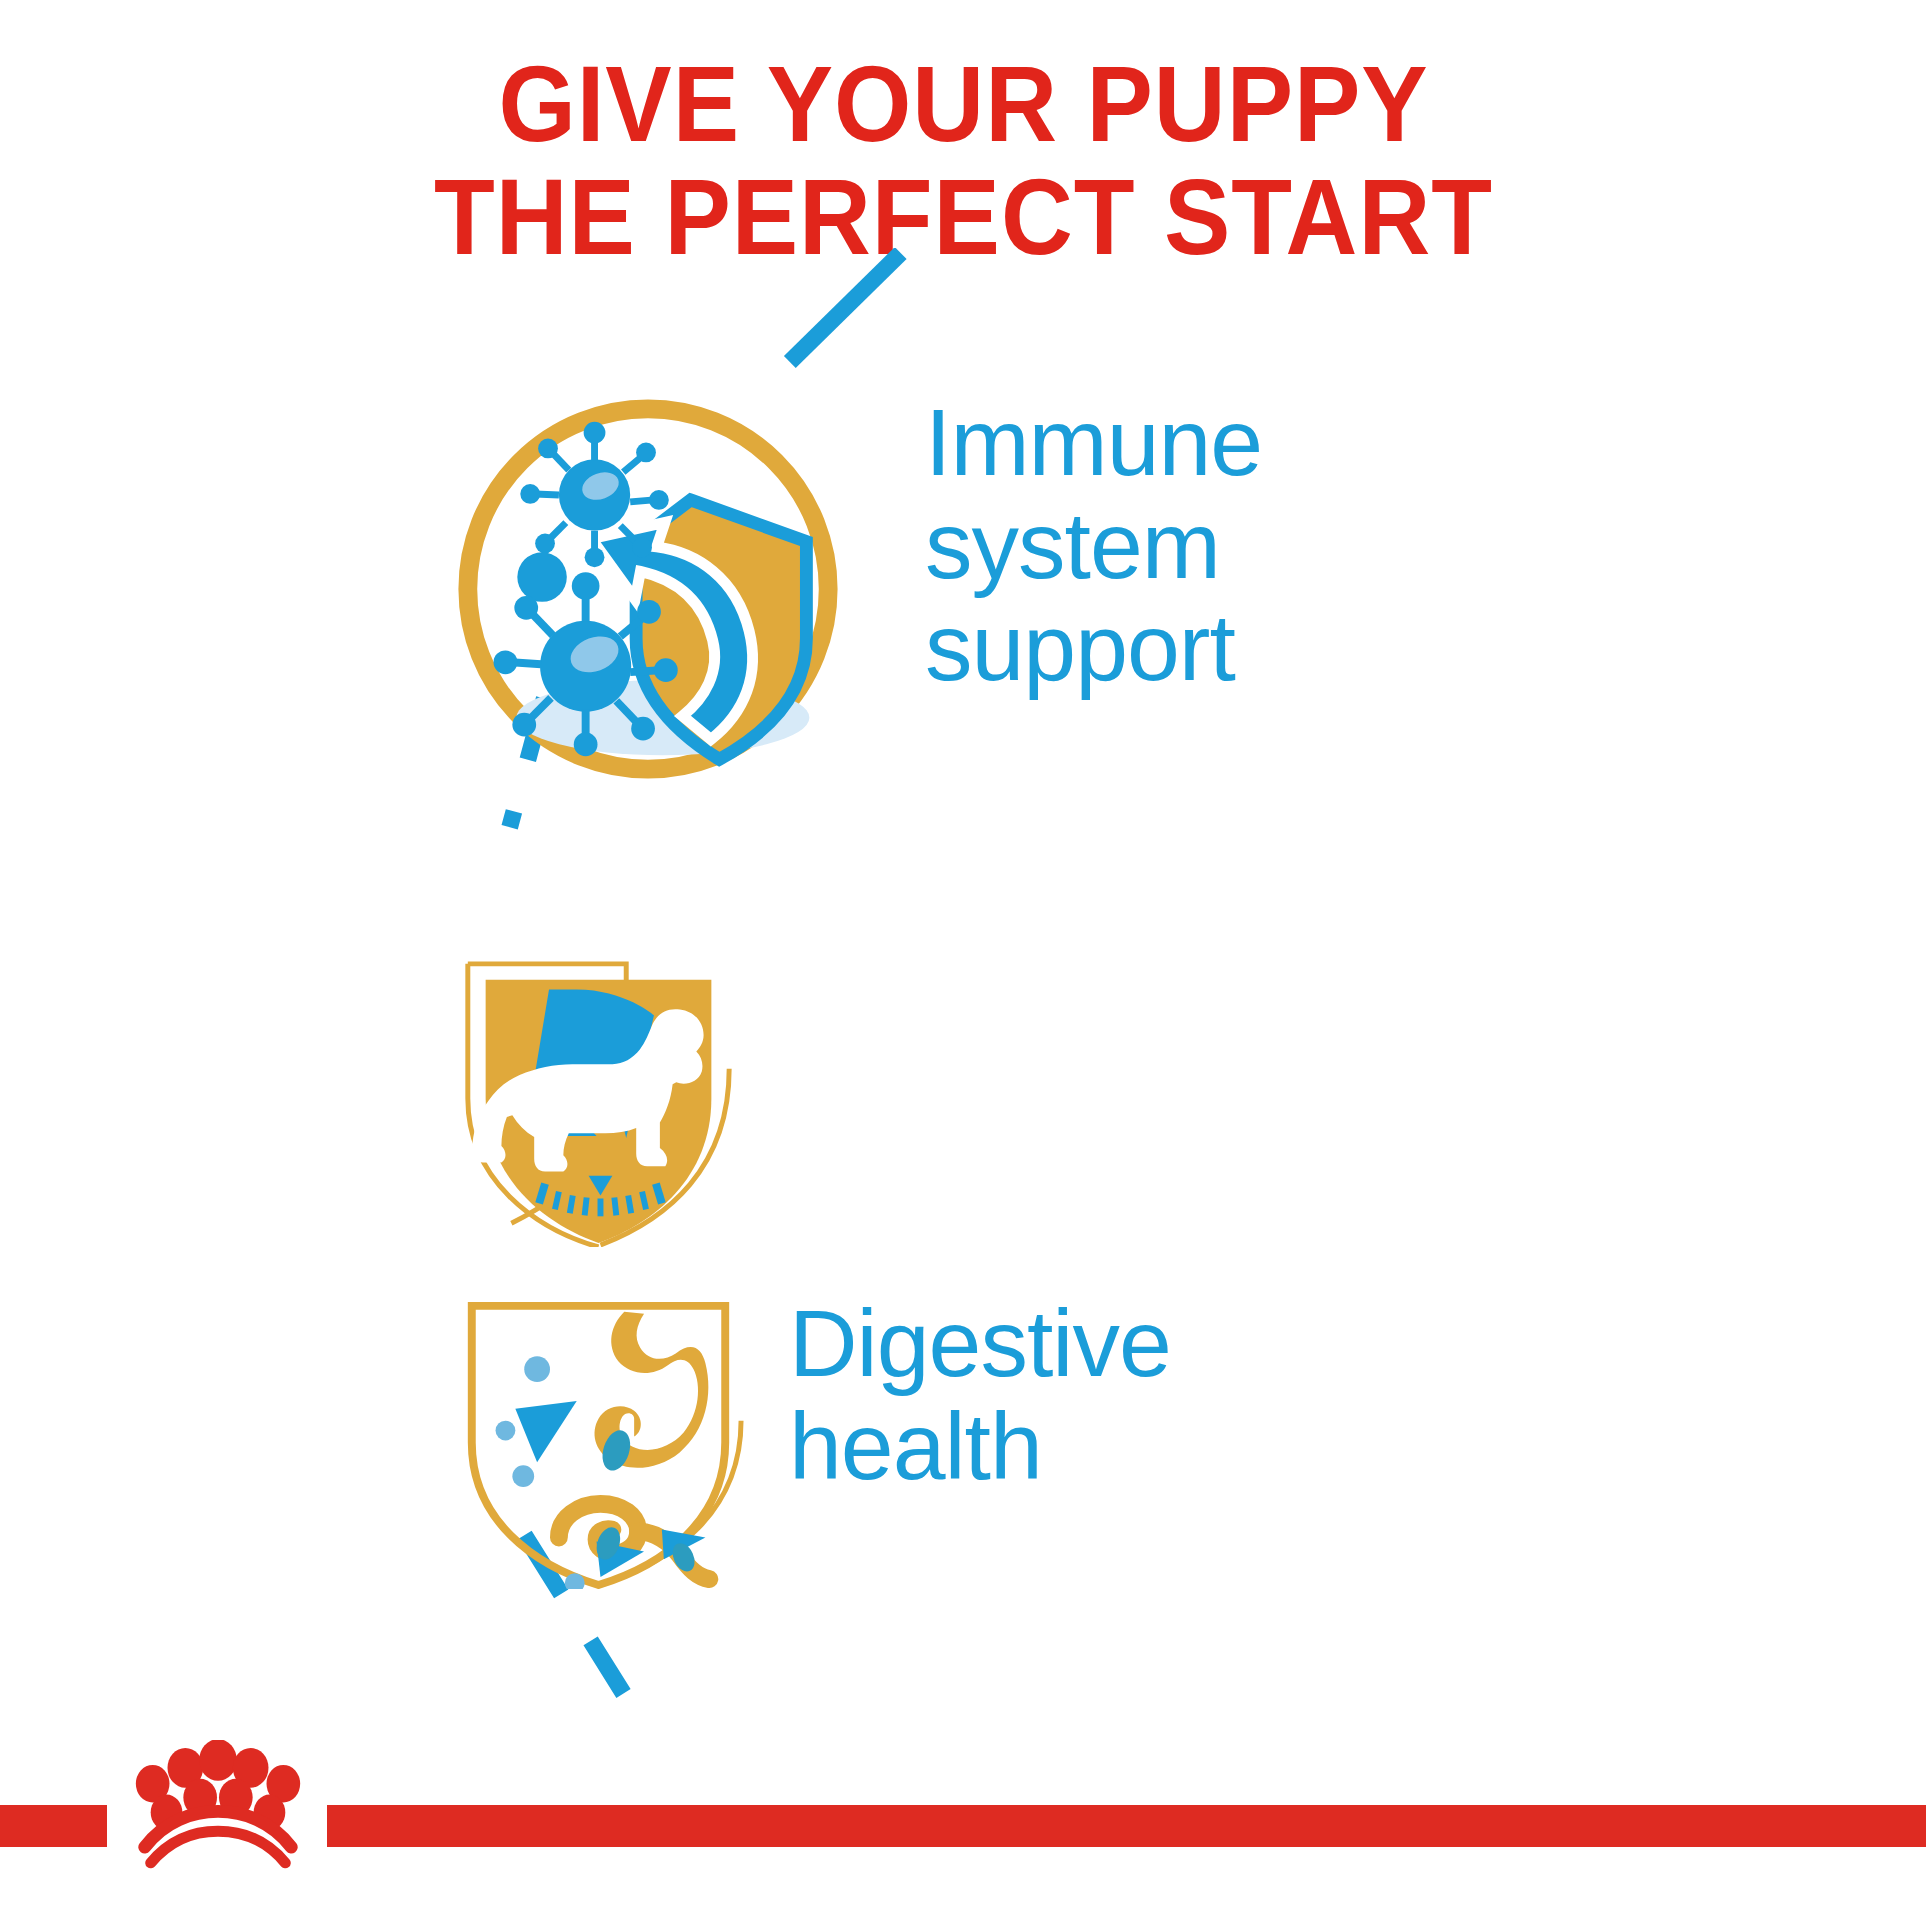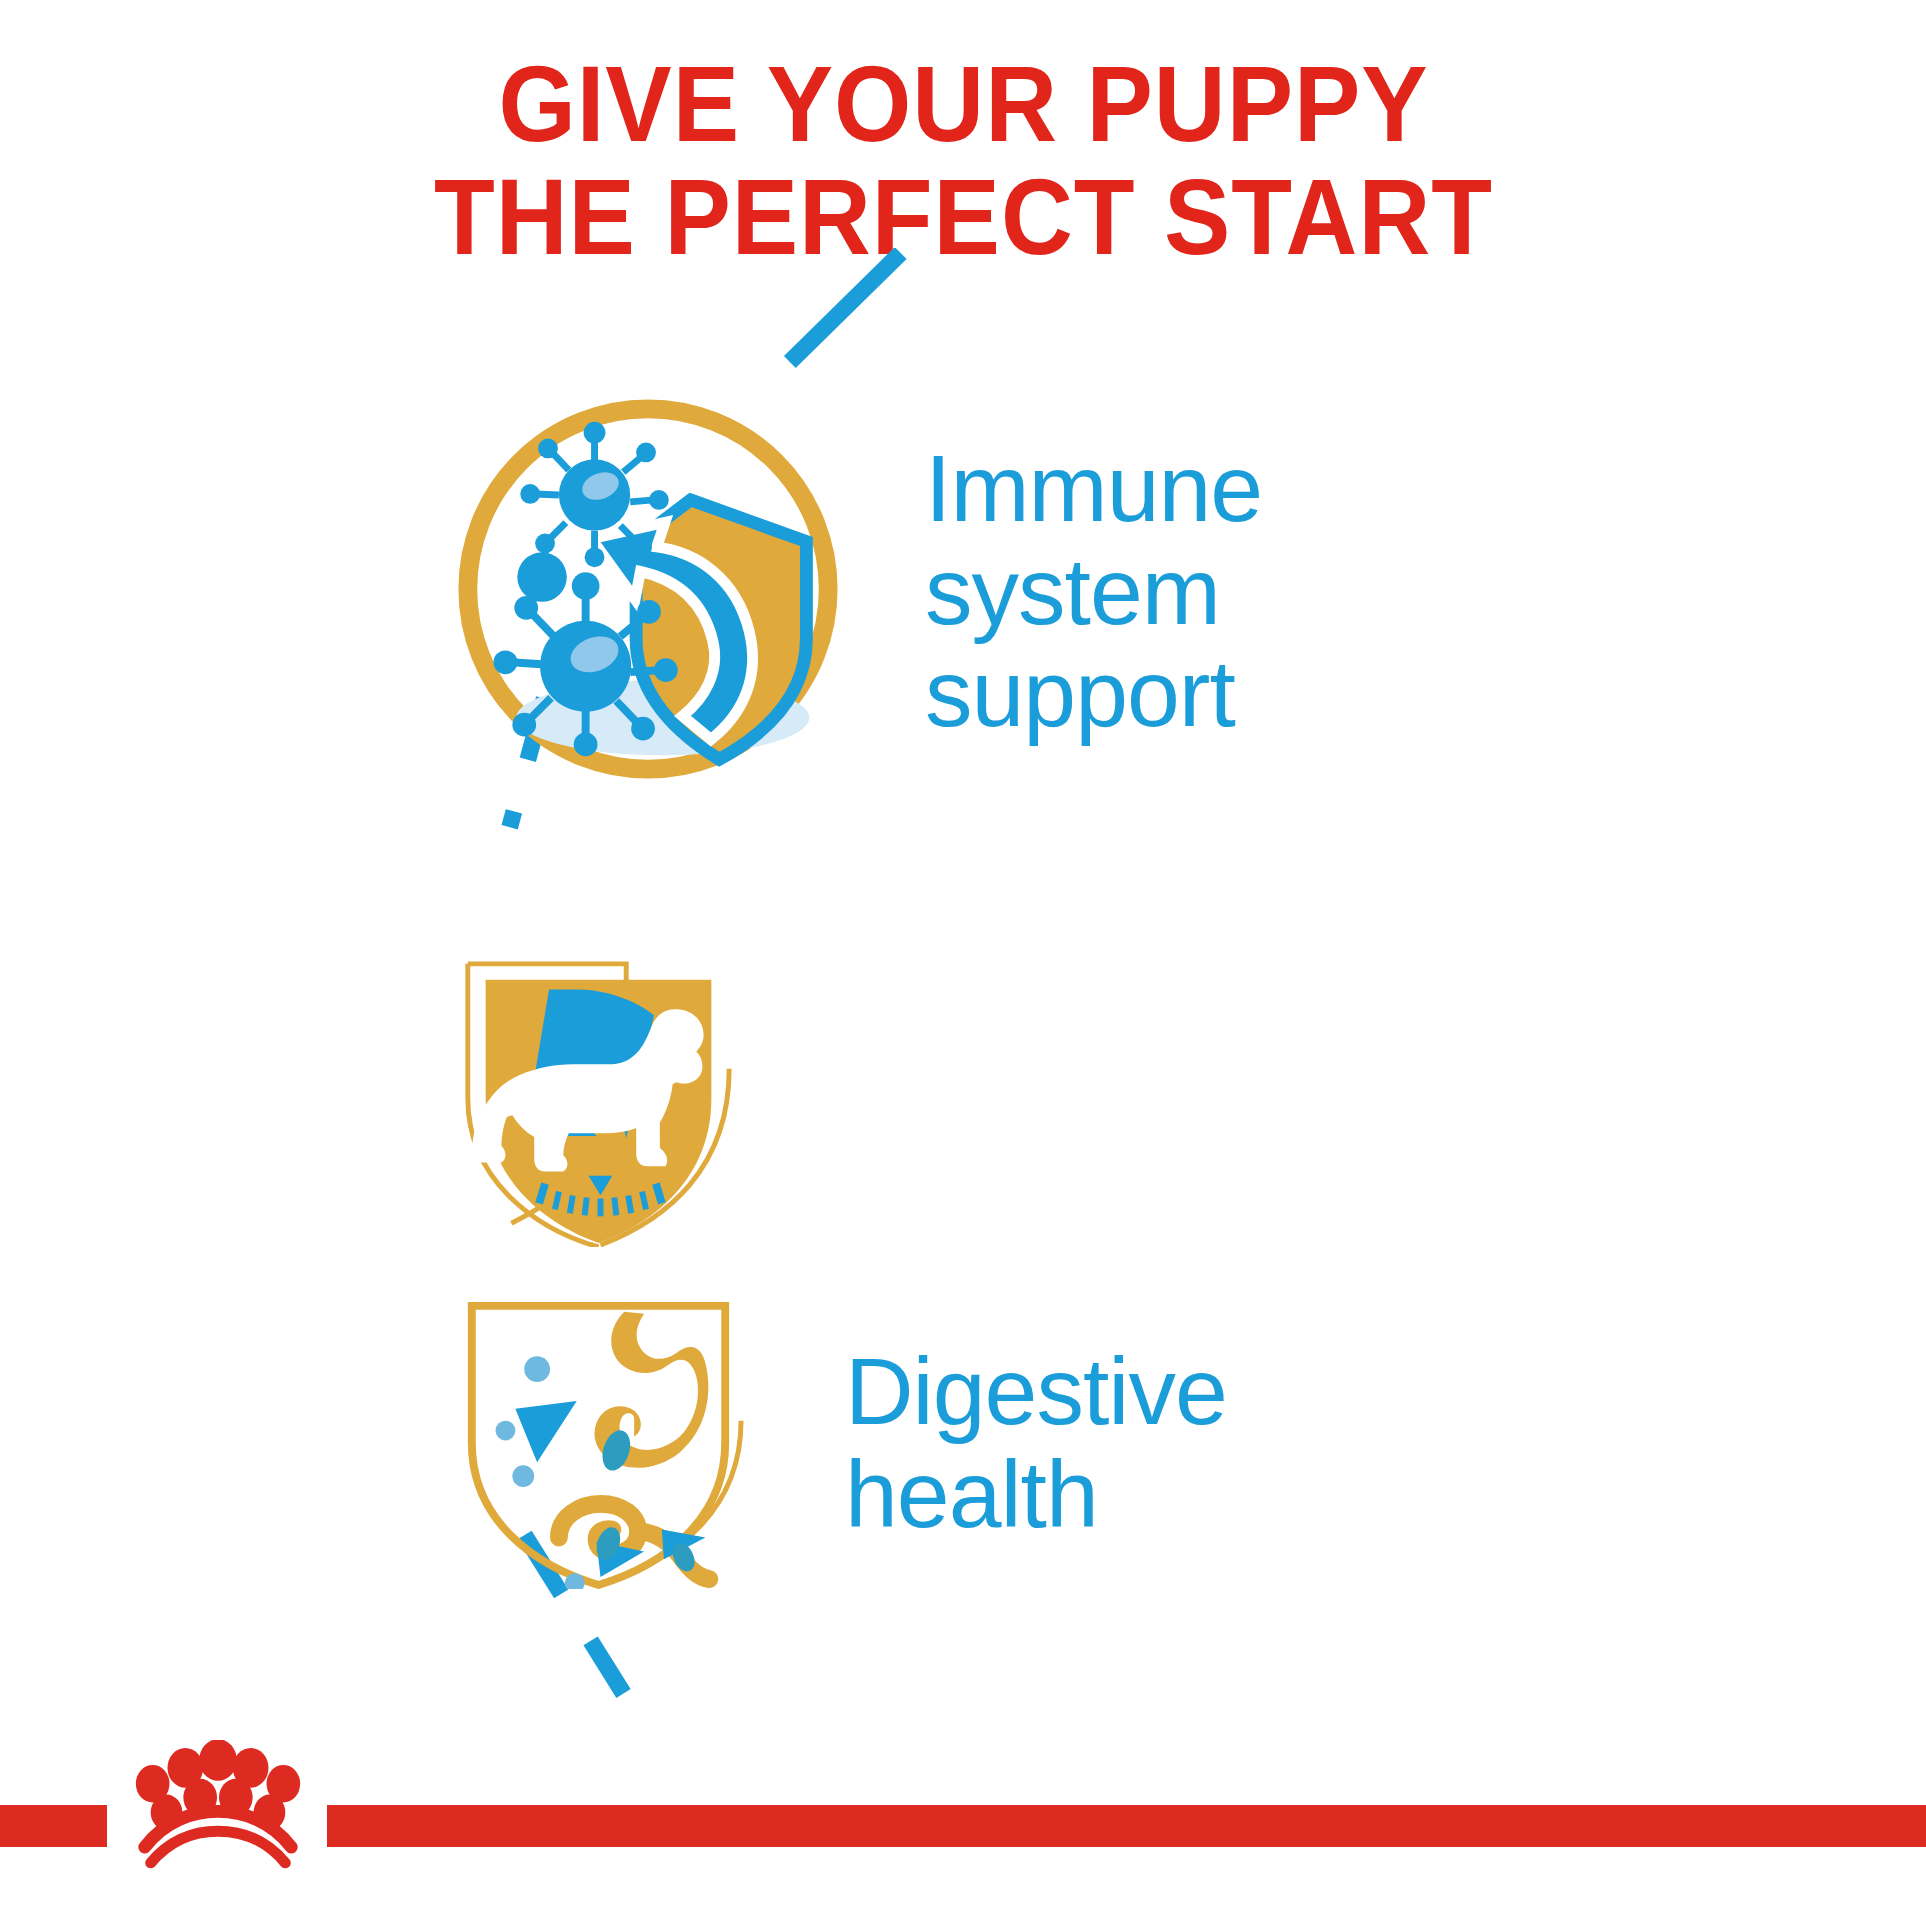--- a/index.html
+++ b/index.html
@@ -30,21 +30,21 @@
     letter-spacing: 1px;
     transform: scaleX(0.93);
     transform-origin: 50% 0;
   }
   #headline .line { display: block; white-space: nowrap; }
 
   
   .feature-row {
     position: absolute;
     display: flex;
-    align-items: center;
+    align-items: flex-start;
   }
   .feature-icon {
     flex: 0 0 auto;
     position: relative;
   }
   .feature-label {
     color: #1B9DD9;
     font-family: "Liberation Sans", sans-serif;
     font-weight: 400;
     font-size: 95px;
@@ -52,21 +52,21 @@
     letter-spacing: -1px;
     white-space: pre-line;
   }
 
   #row-immune  { top: 391px;  left: 450px; }
   #row-weight  { top: 950px;  left: 450px; }
   #row-digest  { top: 1292px; left: 450px; }
 
   #row-immune .feature-label  { margin-left: 79px; }
   #row-weight .feature-label  { margin-left: 129px; }
-  #row-digest .feature-label  { margin-left: 98px; }
+  #row-digest .feature-label  { margin-left: 42px; }
 
   
   #connector {
     position: absolute;
     top: 248px;
     left: 376px;
     width: 693px;
     height: 1604px;
     pointer-events: none;
   }

